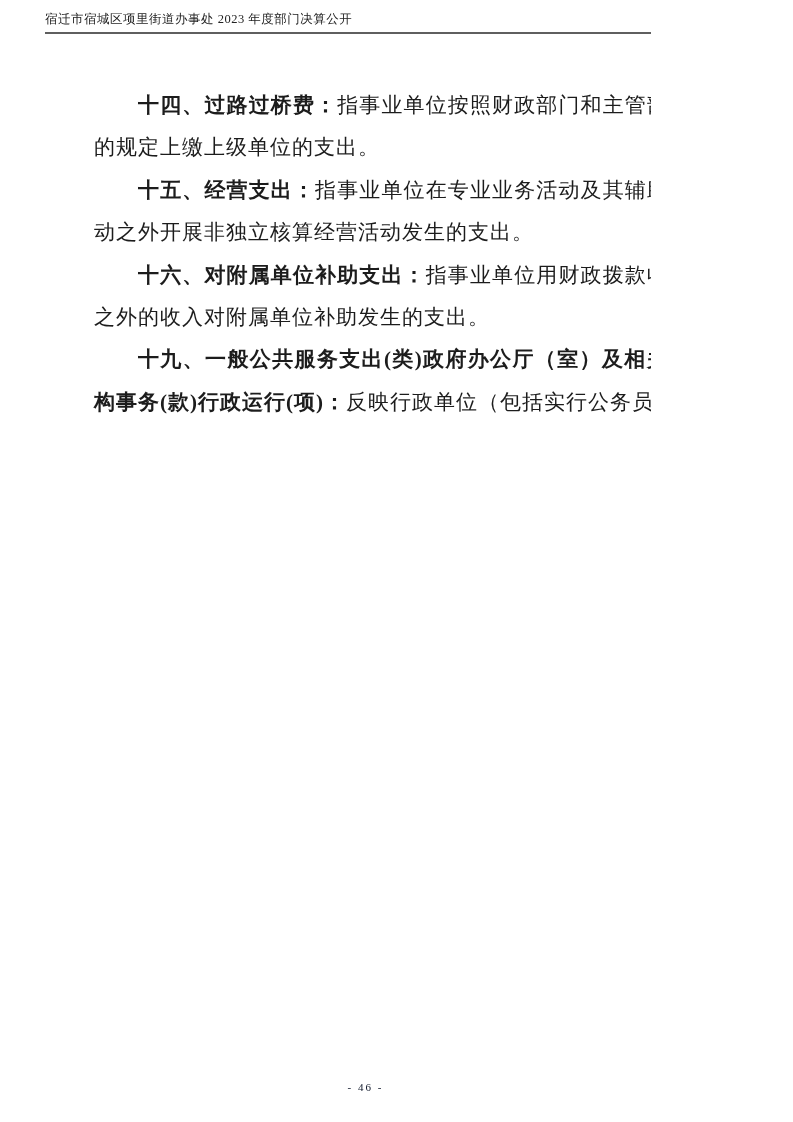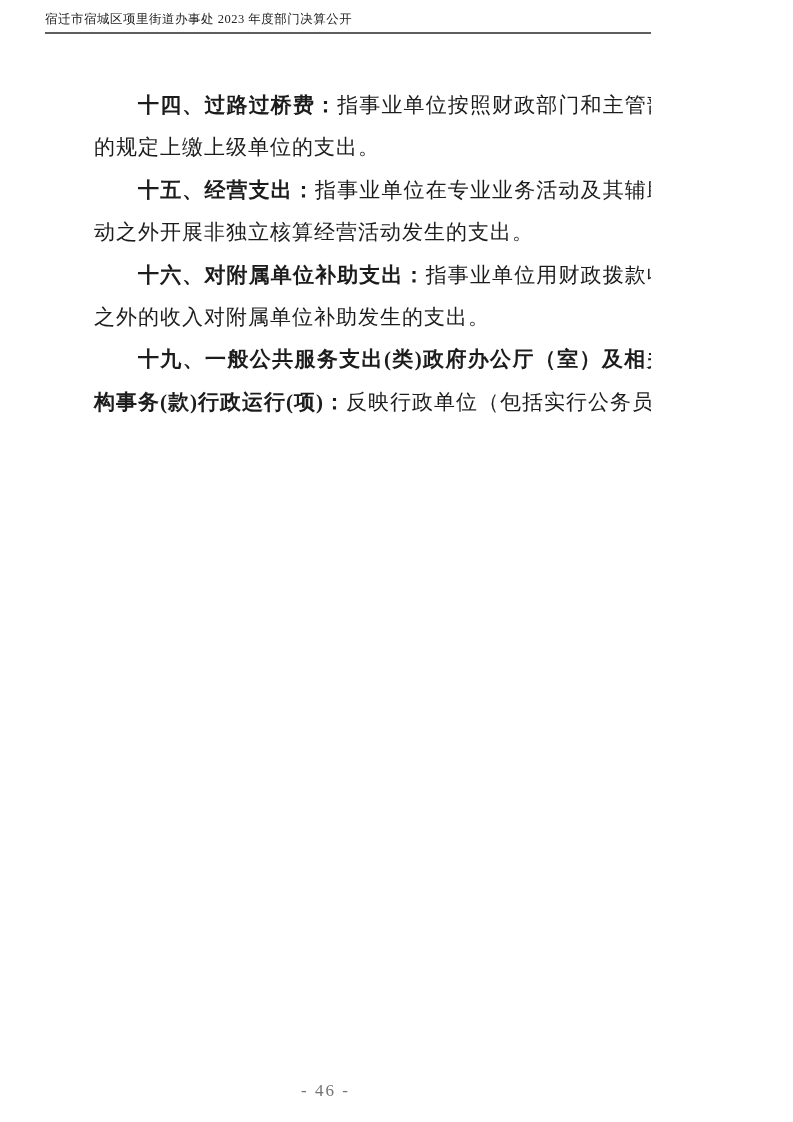--- a/index.html
+++ b/index.html
@@ -46,23 +46,24 @@
   }
   .lead {
     font-weight: 700;
   }
   .doc-footer {
     position: absolute;
     left: 0;
     top: 1081px;
     width: 100%;
     text-align: center;
-    font-size: 17px;
+    font-size: 11px;
     letter-spacing: 2px;
-    color: #737373;
+    color: #0f172a;
+    padding-left: 40px;
   }
 </style>
 </head>
 <body>
 
 <div class="page">
 
   <div class="doc-header">
     <span>宿迁市宿城区项里街道办事处 2023 年度部门决算公开</span>
   </div>

